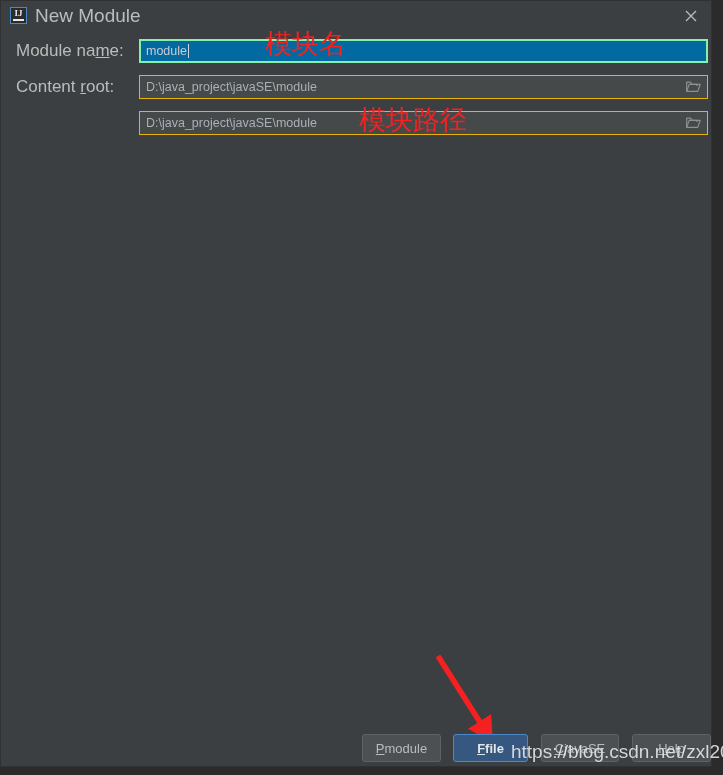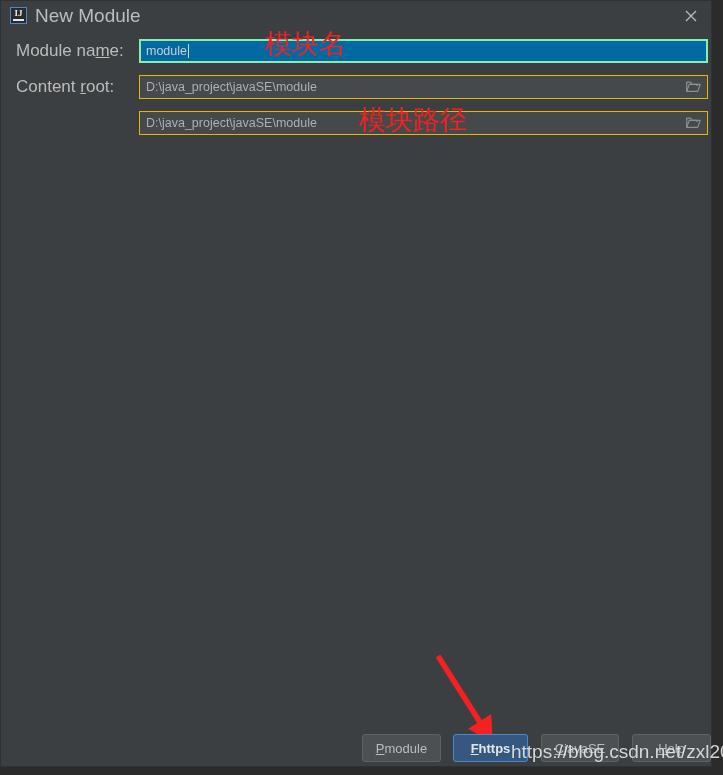--- a/index.html
+++ b/index.html
@@ -294,21 +294,21 @@
 
   <div id="button-bar">
     <div class="dlg-button" id="btn-previous">
         <span></span>
         <u>P</u>
         <span>module</span>
       </div>
     <div class="dlg-button primary" id="btn-finish">
         <span></span>
         <u>F</u>
-        <span>https</span>
+        <span>file</span>
       </div>
     <div class="dlg-button" id="btn-cancel">
         <span></span>
         <u>C</u>
         <span>javaSE</span>
       </div>
     <div class="dlg-button" id="btn-help">
         <span></span>
         <u>H</u>
         <span>elp</span>

